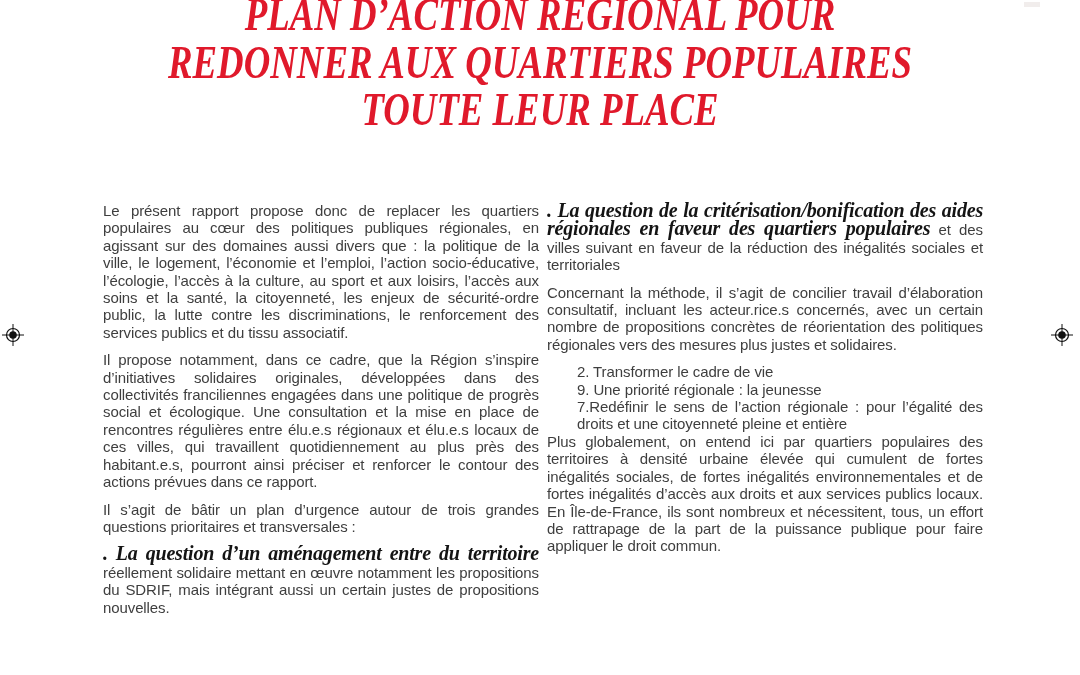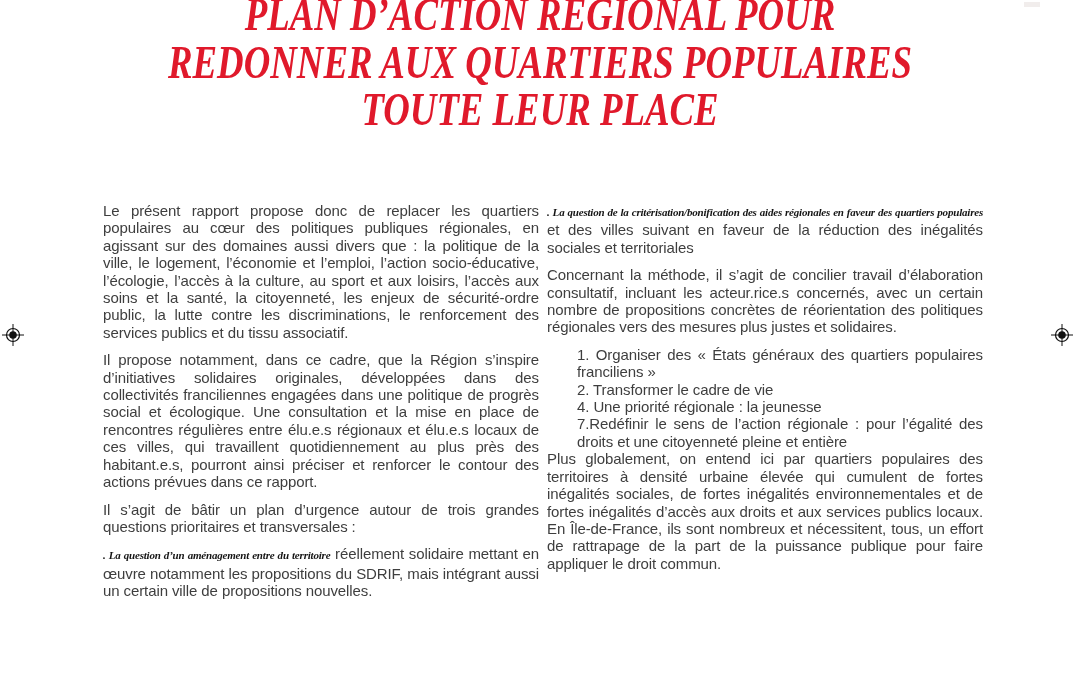--- a/index.html
+++ b/index.html
@@ -37,21 +37,21 @@
     color: #3e3e3e;
     text-align: justify;
     letter-spacing: -0.1px;
   }
   .col-left  { left: 95px; margin-left: 8px; }
   .col-right { left: 547px; }
   .col p { margin: 0 0 10px 0; }
   .lead {
     font-family: "Liberation Serif", serif;
     font-weight: bold; font-style: italic;
-    font-size: 11px; color: #141414;
+    font-size: 20px; color: #141414;
     letter-spacing: -0.2px;
   }
   .axes-list { margin: 0 0 0 30px; }
   .axis-item { text-align: justify; }
   .closing { margin-top: 0 !important; }
 
   
   .reg-mark { position: absolute; width: 22px; height: 22px; }
   .reg-mark.left  { left: 2px;    top: 324px; }
   .reg-mark.right { left: 1051px; top: 324px; }
@@ -92,30 +92,29 @@
   <header class="doc-title">
     <div>PLAN D’ACTION REGIONAL POUR</div>
     <div>REDONNER AUX QUARTIERS POPULAIRES</div>
     <div>TOUTE LEUR PLACE</div>
   </header>
 
   <section class="col col-left">
     <p>Le présent rapport propose donc de replacer les quartiers populaires au cœur des politiques publiques régionales, en agissant sur des domaines aussi divers que : la politique de la ville, le logement, l’économie et l’emploi, l’action socio-éducative, l’écologie, l’accès à la culture, au sport et aux loisirs, l’accès aux soins et la santé, la citoyenneté, les enjeux de sécurité-ordre public, la lutte contre les discriminations, le renforcement des services publics et du tissu associatif.</p>
     <p>Il propose notamment, dans ce cadre, que la Région s’inspire d’initiatives solidaires originales, développées dans des collectivités franciliennes engagées dans une politique de progrès social et écologique. Une consultation et la mise en place de rencontres régulières entre élu.e.s régionaux et élu.e.s locaux de ces villes, qui travaillent quotidiennement au plus près des habitant.e.s, pourront ainsi préciser et renforcer le contour des actions prévues dans ce rapport.</p>
     <p>Il s’agit de bâtir un plan d’urgence autour de trois grandes questions prioritaires et transversales :</p>
-    <p><span class="lead">. La question d’un aménagement entre du territoire</span><span> réellement solidaire mettant en œuvre notamment les propositions du SDRIF, mais intégrant aussi un certain ville de propositions nouvelles.</span></p>
+    <p><span class="lead">. La question d’un aménagement entre du territoire</span><span> réellement solidaire mettant en œuvre notamment les propositions du SDRIF, mais intégrant aussi un certain justes de propositions nouvelles.</span></p>
   </section>
 
   <section class="col col-right">
     <p><span class="lead">. La question de la critérisation/bonification des aides régionales en faveur des quartiers populaires</span><span> et des villes suivant en faveur de la réduction des inégalités sociales et territoriales</span></p>
     <p>Concernant la méthode, il s’agit de concilier travail d’élaboration consultatif, incluant les acteur.rice.s concernés, avec un certain nombre de propositions concrètes de réorientation des politiques régionales vers des mesures plus justes et solidaires.</p>
     <div class="axes-list">
-      <div class="axis-item">1. Organiser des « États généraux des quartiers populaires franciliens »</div>
       <div class="axis-item">2. Transformer le cadre de vie</div>
-      <div class="axis-item">4. Une priorité régionale : la jeunesse</div>
+      <div class="axis-item">9. Une priorité régionale : la jeunesse</div>
       <div class="axis-item">7.Redéfinir le sens de l’action régionale : pour l’égalité des droits et une citoyenneté pleine et entière</div>
     </div>
     <p class="closing">Plus globalement, on entend ici par quartiers populaires des territoires à densité urbaine élevée qui cumulent de fortes inégalités sociales, de fortes inégalités environnementales et de fortes inégalités d’accès aux droits et aux services publics locaux. En Île-de-France, ils sont nombreux et nécessitent, tous, un effort de rattrapage de la part de la puissance publique pour faire appliquer le droit commun.</p>
   </section>
 
   <div class="cutoff-band"></div>
 
 </div>
 
 </body></html>

